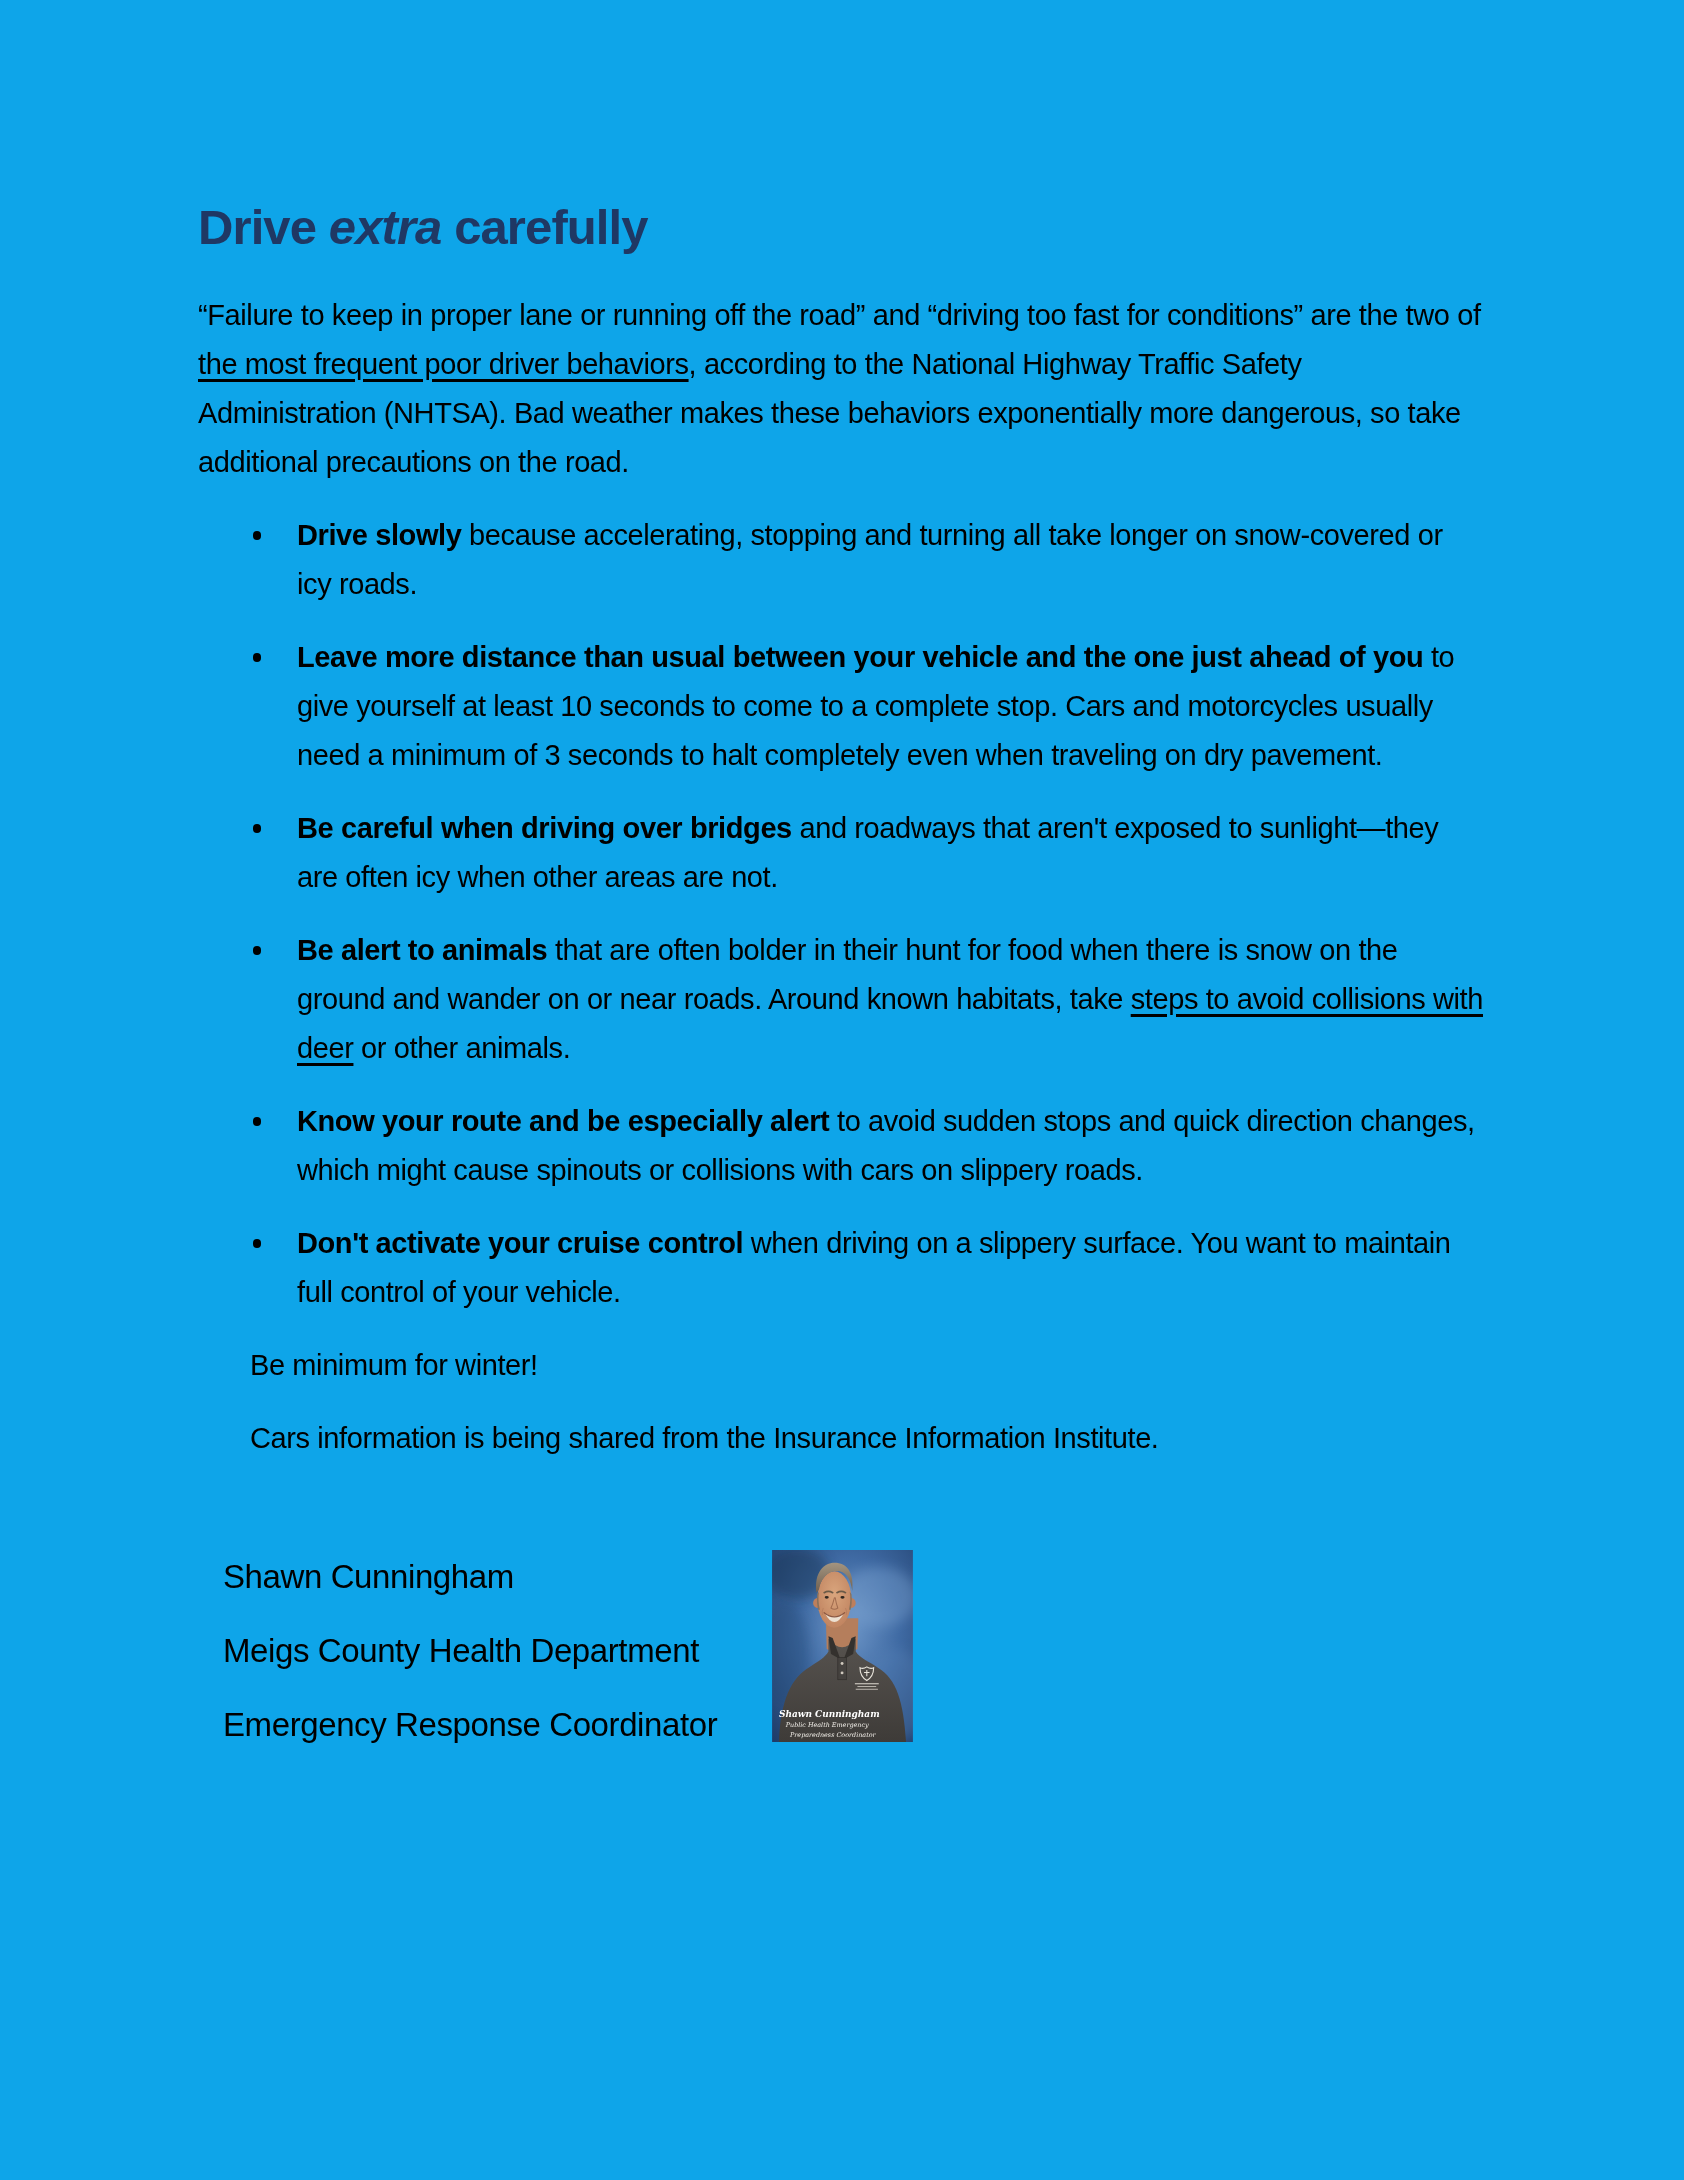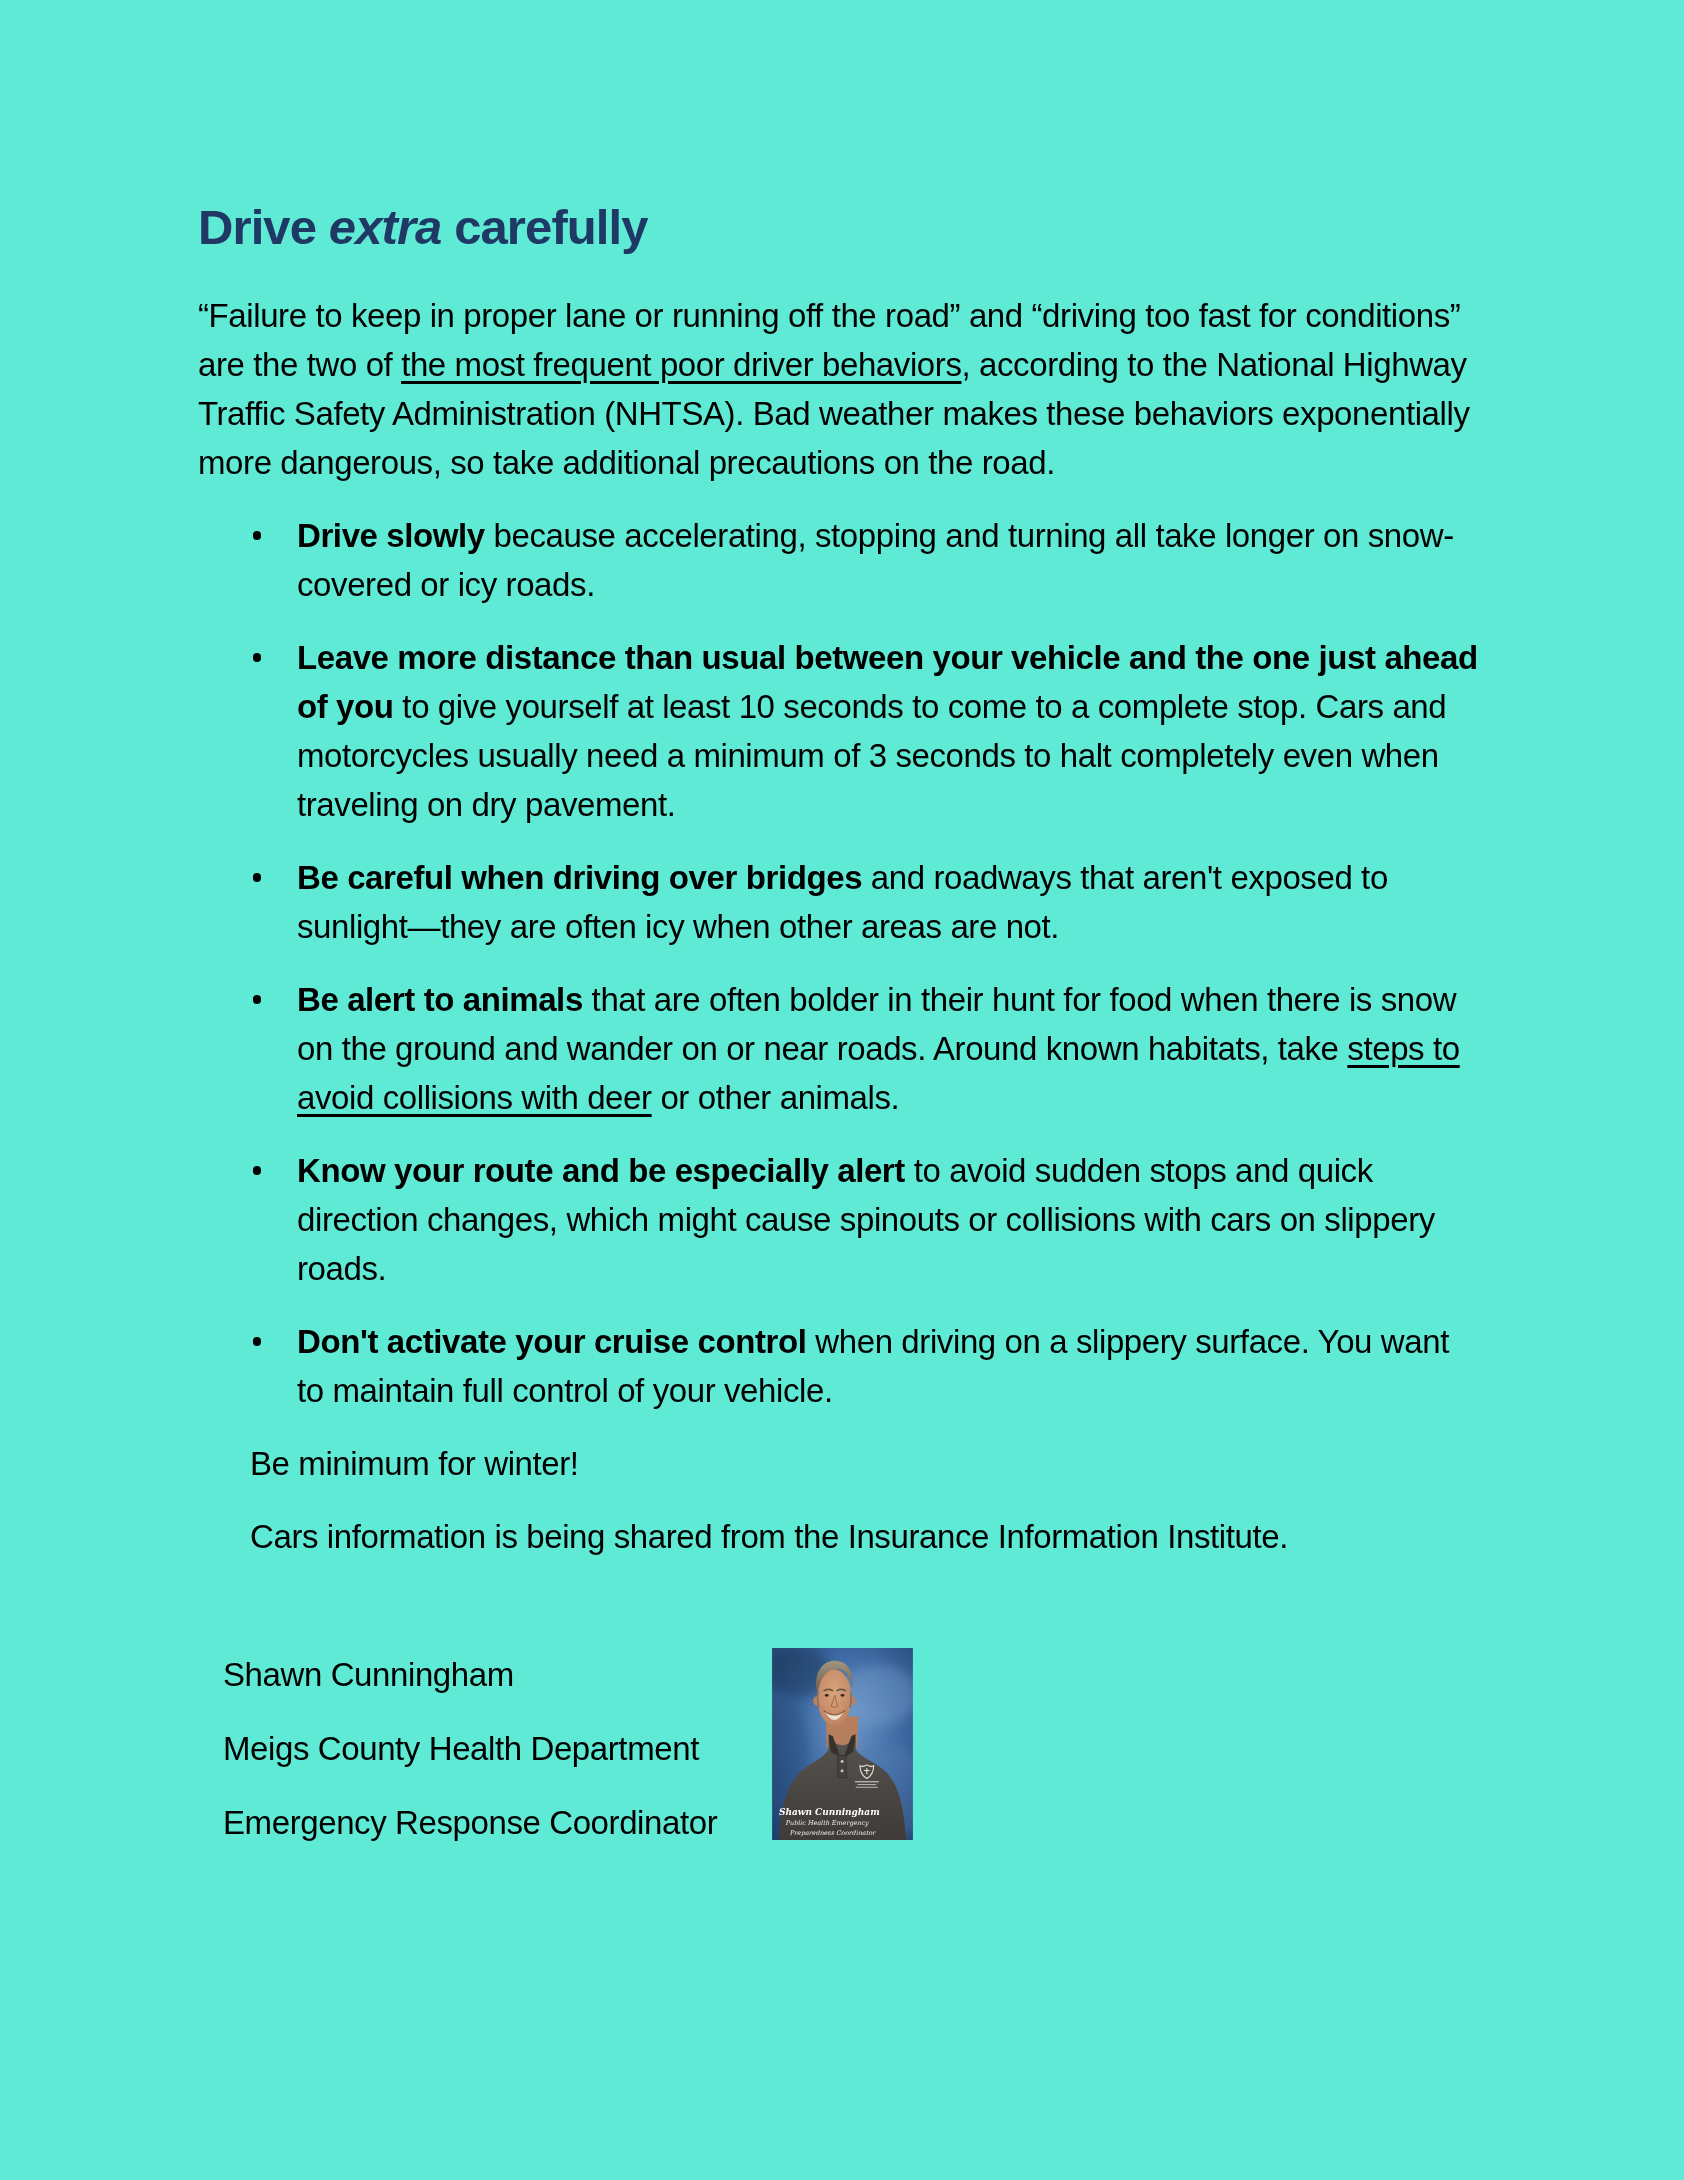--- a/index.html
+++ b/index.html
@@ -2,32 +2,32 @@
 <html style="font-size:13.6px"><head>
 <meta charset="utf-8">
 <style>
   html,body{margin:0;padding:0;background:#ffffff;}
   body{
     width:1685px;height:2181px;
     font-family:"Liberation Sans","DejaVu Sans",sans-serif;
     color:#000000;
     overflow:hidden;
   }
-  .page{position:relative;width:1685px;height:2181px;background:#5eead4;overflow:hidden;}
+  .page{position:relative;width:1685px;height:2181px;background:#0ea5e9;overflow:hidden;}
   .content{position:absolute;left:198px;top:203px;width:1286px;}
 
   h1.doc-title{
     margin:0 0 39px 0;
     font-size:49px;line-height:49px;font-weight:700;
     color:#1F3864;letter-spacing:-0.9px;
   }
   h1.doc-title em{font-style:italic;}
 
   p.body-p, li.tip{
-    font-size:33px;line-height:49px;letter-spacing:-0.4px;
+    font-size:29px;line-height:49px;letter-spacing:-0.4px;
     margin:0 0 24px 0;
   }
   .doclink{
     color:#000000;
     text-decoration:underline;
     text-decoration-thickness:2.6px;
     text-underline-offset:5.1px;
     cursor:pointer;
   }
   ul.tips{list-style:none;margin:0 0 12px 53px;padding:0;}

